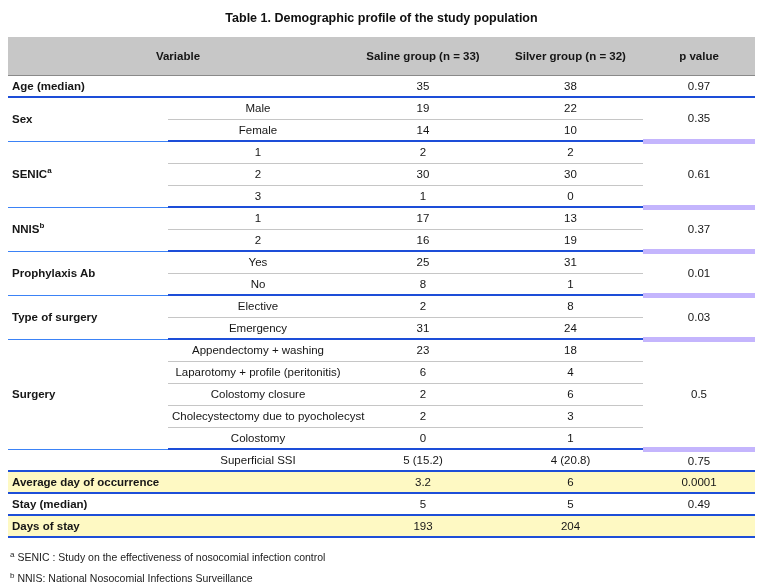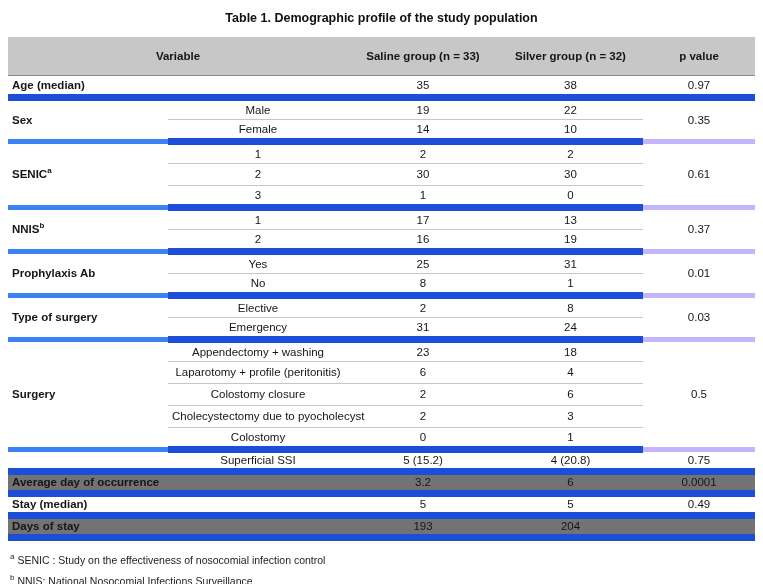--- a/index.html
+++ b/index.html
@@ -5,24 +5,24 @@
   * { margin:0; padding:0; box-sizing:border-box; }
   html,body { background:#ffffff; }
   body { font-family:"Liberation Sans", sans-serif; color:#161616; }
   .page { width:763px; height:584px; background:#ffffff; overflow:hidden; position:relative; }
   .title { text-align:center; font-weight:bold; font-size:12.5px; padding:11px 0 12px 0; color:#101010; }
   table.demo { border-collapse:collapse; width:747px; margin:0 auto; table-layout:fixed; }
   table.demo th, table.demo td { font-size:11.5px; white-space:nowrap; padding:0 4px; }
   thead th { background:#c7c7c7; height:38px; font-weight:bold; text-align:center;
              border-bottom:1px solid #8a8a8a; }
   tbody td { height:22px; border-bottom:1px solid #c6c6c6; text-align:center; vertical-align:middle; }
-  td.var { text-align:left; padding-left:7px; font-weight:bold; border-bottom:5px solid #3b82f6; }
+  td.var { text-align:left; padding-left:7px; font-weight:bold; border-bottom:1px solid #3b82f6; }
   td.pval { border-bottom:5px solid #c4b5fd; }
-  tr.ge td { border-bottom:7px solid #1d4ed8; }
-  tr.shade td { background:#737373; }
+  tr.ge td { border-bottom:2px solid #1d4ed8; }
+  tr.shade td { background:#fef9c3; }
   sup { font-size:8px; vertical-align:super; line-height:0; }
   .footnotes { margin:13px 0 0 10px; font-size:10.5px; color:#1c1c1c; }
   .footnotes .fn { margin-bottom:9px; }
   .footnotes sup { margin-right:3px; }
 </style>
 </head>
 <body>
 
 <div class="page">
 

